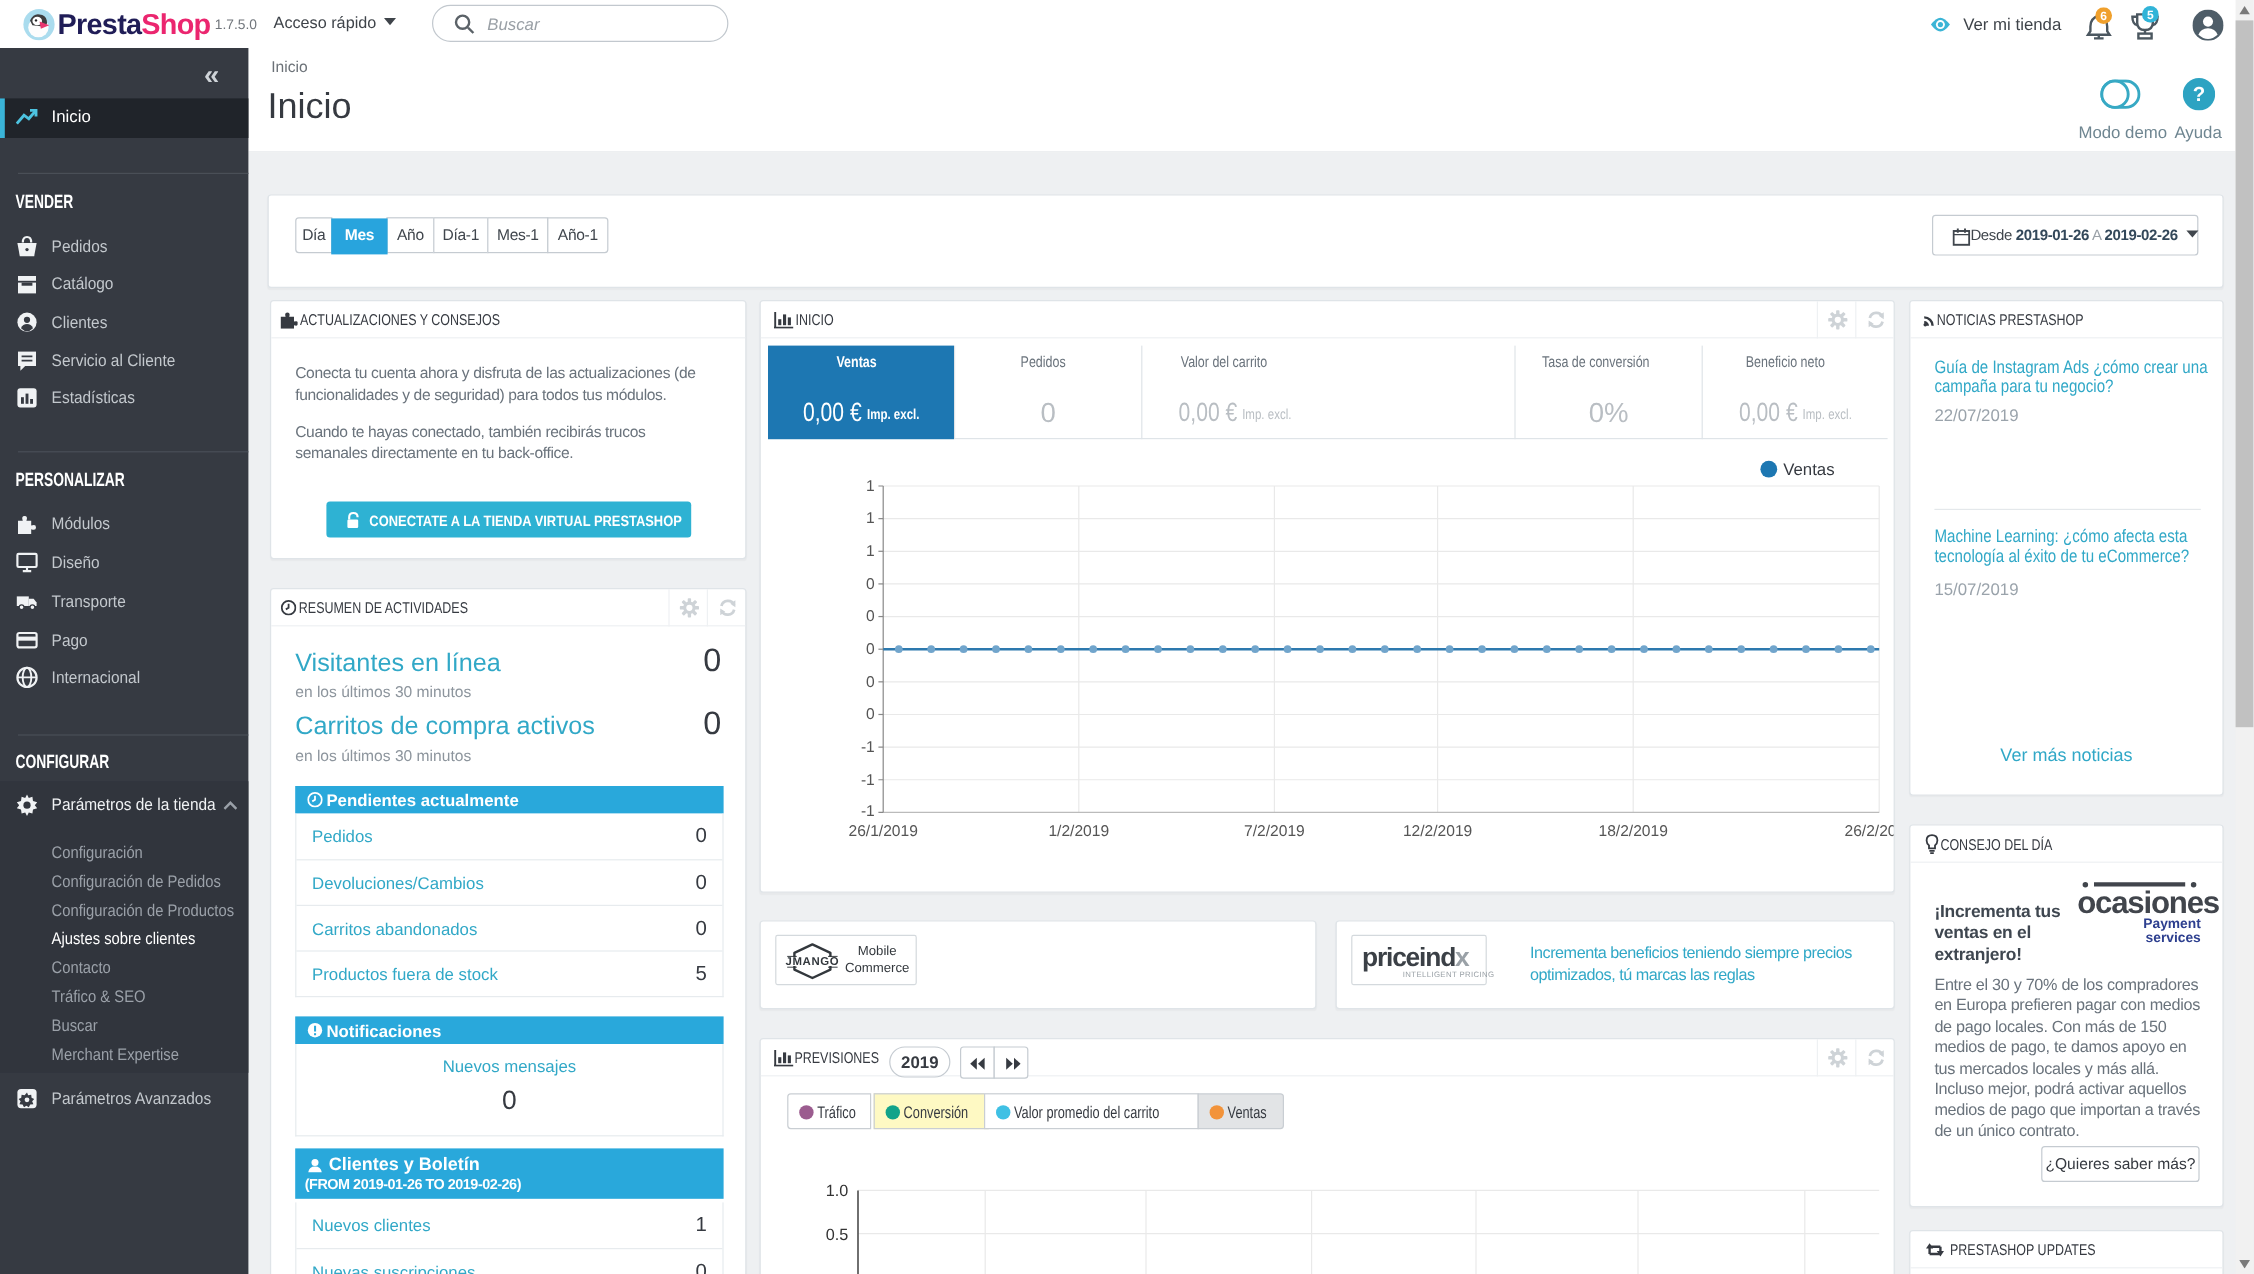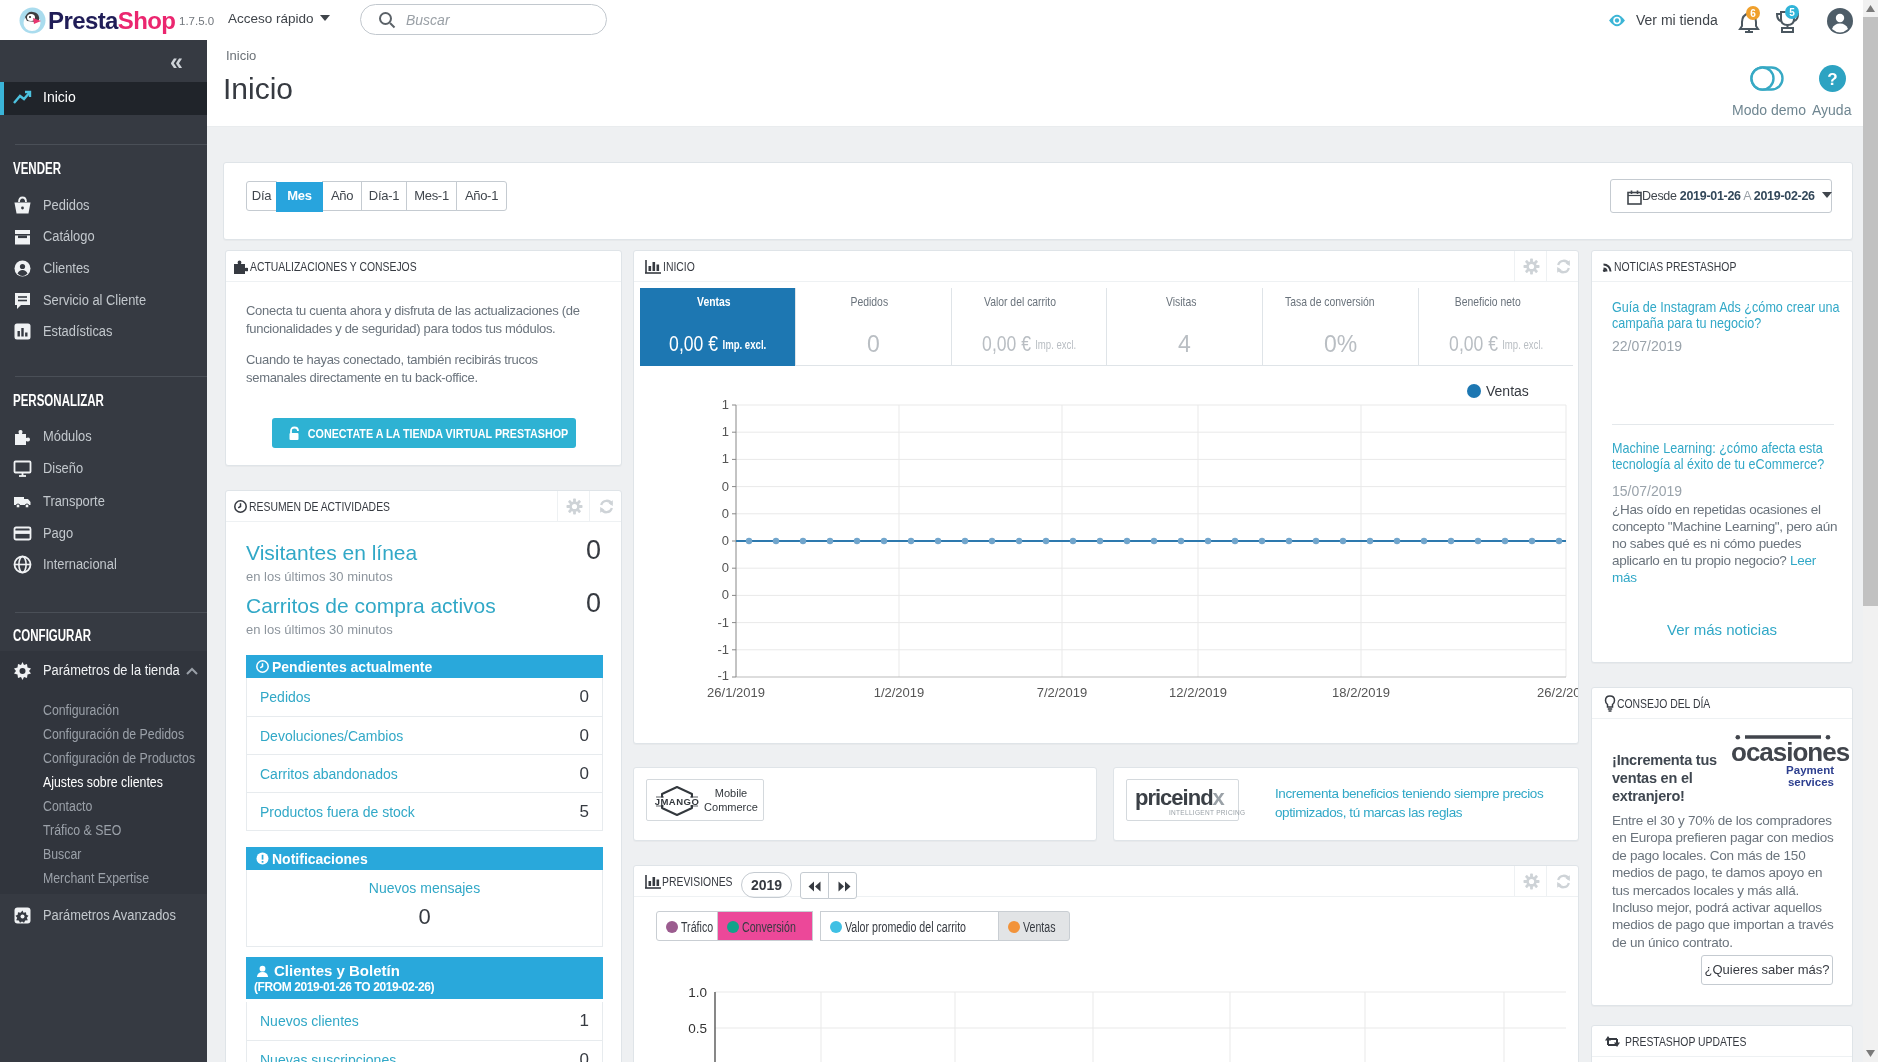--- a/index.html
+++ b/index.html
@@ -433,24 +433,20 @@
       <div class="abs cond" style="left:50%;top:6px;transform:translateX(-50%) scaleX(0.8);font-size:13px;font-weight:bold">Ventas</div>
       <div class="abs" style="left:0;right:0;top:43px;text-align:center;white-space:nowrap"><span class="cond" style="display:inline-block;transform-origin:center;font-size:22px">0,00 €</span><span class="cond" style="display:inline-block;transform-origin:center;font-size:12px;font-weight:bold;vertical-align:2px;margin-left:-7px">Imp. excl.</span></div>
     </div>
     <div class="abs" style="left:155px;top:0;width:156px;height:78px;border-left:1px solid #dfe4e8">
       <div class="abs cond" style="left:50%;top:6px;transform:translateX(-50%) scaleX(0.8);font-size:13px;color:#6a737c">Pedidos</div>
       <div class="abs" style="left:0;right:0;top:43px;text-align:center;font-size:23px;color:#b9bec3">0</div>
     </div>
     <div class="abs" style="left:311px;top:0;width:155px;height:78px;border-left:1px solid #dfe4e8">
       <div class="abs cond" style="left:50%;top:6px;transform:translateX(-50%) scaleX(0.8);font-size:13px;color:#6a737c">Valor del carrito</div>
       <div class="abs" style="left:0;right:0;top:43px;text-align:center;white-space:nowrap;color:#b9bec3"><span class="cond" style="display:inline-block;transform-origin:center;font-size:22px">0,00 €</span><span class="cond" style="display:inline-block;transform-origin:center;font-size:12px;vertical-align:2px;margin-left:-7px">Imp. excl.</span></div>
-    </div>
-    <div class="abs" style="left:466px;top:0;width:156px;height:78px;border-left:1px solid #dfe4e8">
-      <div class="abs cond" style="left:50%;top:6px;transform:translateX(-50%) scaleX(0.8);font-size:13px;color:#6a737c">Visitas</div>
-      <div class="abs" style="left:0;right:0;top:43px;text-align:center;font-size:23px;color:#b9bec3">4</div>
     </div>
     <div class="abs" style="left:622px;top:0;width:156px;height:78px;border-left:1px solid #dfe4e8">
       <div class="abs cond" style="left:50%;top:6px;transform:translateX(-50%) scaleX(0.8);font-size:13px;color:#6a737c">Tasa de conversión</div>
       <div class="abs" style="left:0;right:0;top:43px;text-align:center;font-size:23px;color:#b9bec3">0%</div>
     </div>
     <div class="abs" style="left:778px;top:0;width:155px;height:78px;border-left:1px solid #dfe4e8">
       <div class="abs cond" style="left:50%;top:6px;transform:translateX(-50%) scaleX(0.8);font-size:13px;color:#6a737c">Beneficio neto</div>
       <div class="abs" style="left:0;right:0;top:43px;text-align:center;white-space:nowrap;color:#b9bec3"><span class="cond" style="display:inline-block;transform-origin:center;font-size:22px">0,00 €</span><span class="cond" style="display:inline-block;transform-origin:center;font-size:12px;vertical-align:2px;margin-left:-7px">Imp. excl.</span></div>
     </div>
   </div>
@@ -627,21 +623,21 @@
           <path d="M13.8 10 A5.6 5.6 0 0 1 3.2 10.8" fill="none" stroke="#ced3d7" stroke-width="2.3"></path>
           <polygon points="14.8,2.2 14.8,8 10.6,5.2" fill="#ced3d7"></polygon>
           <polygon points="2.2,14.8 2.2,9 6.4,11.8" fill="#ced3d7"></polygon>
         </svg>
     </div>
   </div>
   <div class="abs" style="left:22px;top:45px;width:70px;height:30px;border:1px solid #c9ced3;border-radius:3px 0 0 3px;background:#fff">
       <span class="abs" style="left:9px;top:9px;width:12px;height:12px;border-radius:6px;background:#9b5c8f"></span>
       <span class="abs" style="left:24px;top:7px;font-size:14px;color:#363a41;transform:scaleX(0.76);transform-origin:left center;white-space:nowrap">Tráfico</span>
     </div>
-    <div class="abs" style="left:83px;top:45px;width:96px;height:30px;border:1px solid #c9ced3;background:#ec4899">
+    <div class="abs" style="left:94px;top:45px;width:96px;height:30px;border:1px solid #c9ced3;background:#fef9c3">
       <span class="abs" style="left:9px;top:9px;width:12px;height:12px;border-radius:6px;background:#12a38a"></span>
       <span class="abs" style="left:24px;top:7px;font-size:14px;color:#363a41;transform:scaleX(0.76);transform-origin:left center;white-space:nowrap">Conversión</span>
     </div>
     <div class="abs" style="left:186px;top:45px;width:179px;height:30px;border:1px solid #c9ced3;background:#fff">
       <span class="abs" style="left:9px;top:9px;width:12px;height:12px;border-radius:6px;background:#3fc0e4"></span>
       <span class="abs" style="left:24px;top:7px;font-size:14px;color:#363a41;transform:scaleX(0.76);transform-origin:left center;white-space:nowrap">Valor promedio del carrito</span>
     </div>
     <div class="abs" style="left:364px;top:45px;width:72px;height:30px;border:1px solid #c9ced3;border-radius:0 3px 3px 0;background:#e2e4e6">
       <span class="abs" style="left:9px;top:9px;width:12px;height:12px;border-radius:6px;background:#f2933a"></span>
       <span class="abs" style="left:24px;top:7px;font-size:14px;color:#363a41;transform:scaleX(0.76);transform-origin:left center;white-space:nowrap">Ventas</span>
@@ -673,21 +669,20 @@
         <path d="M1.5 8.5 A 3 3 0 0 1 4.5 11.5" fill="none" stroke="#363a41" stroke-width="2"></path>
         <circle cx="2.4" cy="10.6" r="1.5" fill="#363a41"></circle>
       </svg>
     <div class="abs cond" style="left:22px;top:8px;font-size:13px">NOTICIAS PRESTASHOP</div>
   </div>
   <div class="abs news-t" style="left:20px;top:48px">Guía de Instagram Ads ¿cómo crear una<br>campaña para tu negocio?</div>
   <div class="abs news-d" style="left:20px;top:87px">22/07/2019</div>
   <div class="abs" style="left:20px;top:173px;width:222px;border-top:1px solid #e4e8eb"></div>
   <div class="abs news-t" style="left:20px;top:189px">Machine Learning: ¿cómo afecta esta<br>tecnología al éxito de tu eCommerce?</div>
   <div class="abs news-d" style="left:20px;top:232px">15/07/2019</div>
-  <div class="abs news-p" style="left:20px;top:250px;width:233px">¿Has oído en repetidas ocasiones el concepto "Machine Learning", pero aún no sabes qué es ni cómo puedes aplicarlo en tu propio negocio? <span class="cy">Leer<br>más</span></div>
   <div class="abs cy" style="left:0;right:0;top:370px;text-align:center;font-size:15px">Ver más noticias</div>
 </div>
 
 <div class="panel" style="left:1591px;top:687px;width:262px;height:319px">
   <div class="phead">
     <svg class="abs" style="left:12px;top:7px" width="12" height="17" viewBox="0 0 12 17">
         <path d="M6 1 Q10.5 1 10.5 5.5 Q10.5 8 8.5 9.5 L8.5 12 L3.5 12 L3.5 9.5 Q1.5 8 1.5 5.5 Q1.5 1 6 1" fill="none" stroke="#363a41" stroke-width="1.5"></path>
         <line x1="3.8" y1="14" x2="8.2" y2="14" stroke="#363a41" stroke-width="1.5"></line>
         <line x1="4.5" y1="16" x2="7.5" y2="16" stroke="#363a41" stroke-width="1.5"></line>
       </svg>

